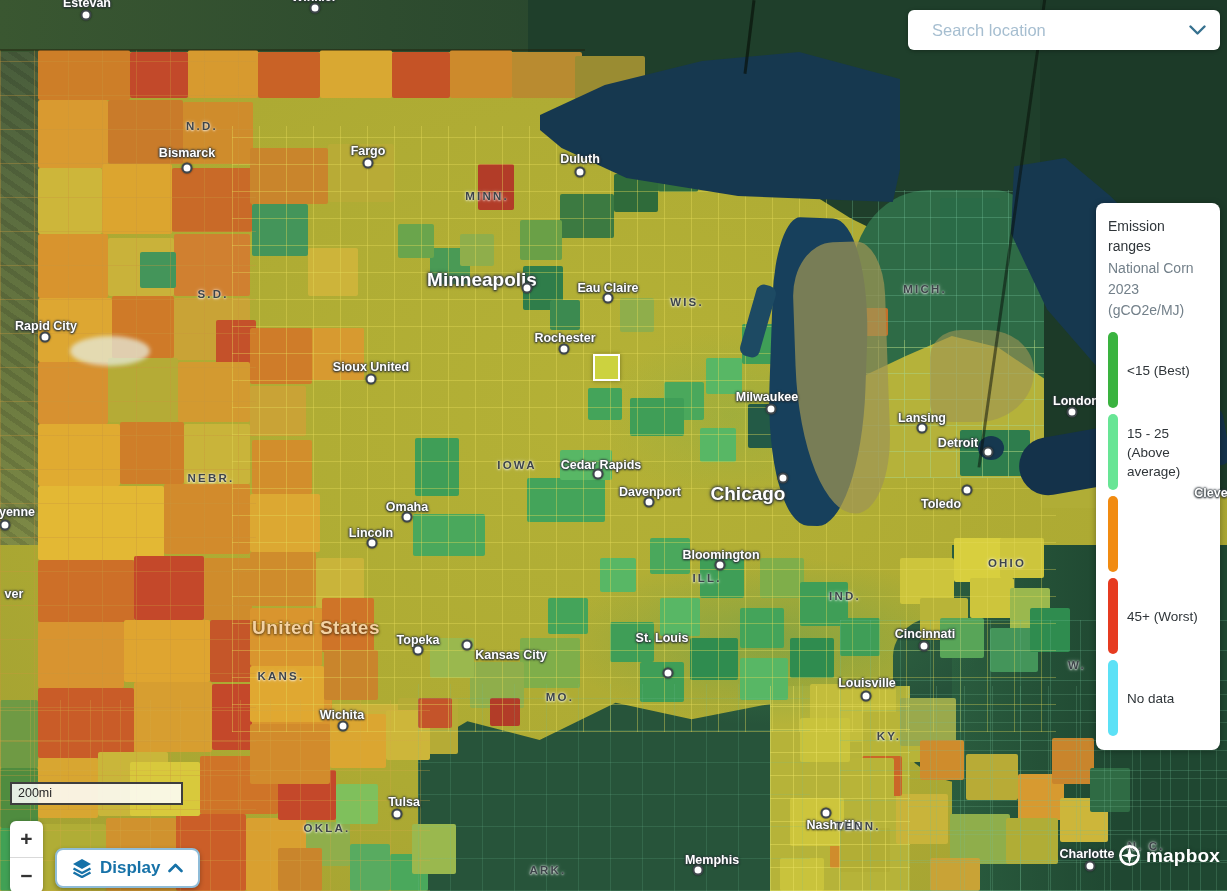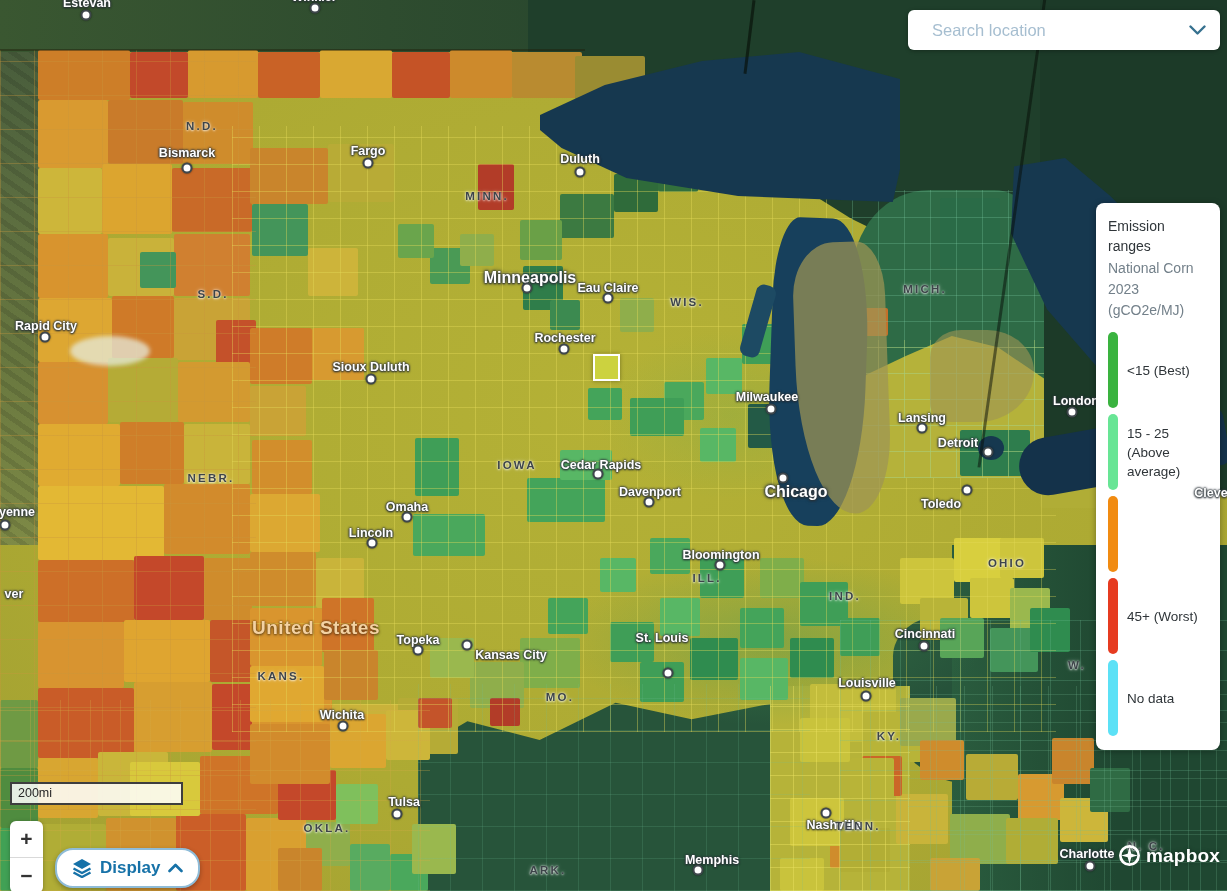--- a/index.html
+++ b/index.html
@@ -88,22 +88,22 @@
   #selected-county{left:593px;top:354px;width:27px;height:27px;background:#ccd23f;
     border:2.5px solid #fff;z-index:4;box-shadow:0 0 4px rgba(0,0,0,.35);box-sizing:border-box;}
 
   .patch{position:absolute;border-radius:2px;}
 
   
   #labels{left:0;top:0;width:100%;height:100%;}
   .map-label{position:absolute;transform:translateX(-50%);white-space:nowrap;z-index:5;}
   .map-label.city{font-size:12.5px;font-weight:700;color:#fff;
     text-shadow:0 0 2px #343c42,0 0 2px #343c42,0 0 3px #343c42,0 1px 2px rgba(20,25,30,.8);}
-  .map-label.city-lg{font-size:16px;font-weight:700;color:#fff;
-    text-shadow:0 0 2px #343c42,0 0 3px #343c42,0 0 4px #343c42,0 1px 2px rgba(20,25,30,.8);margin-left:48px;}
+  .map-label.city-lg{font-size:19px;font-weight:700;color:#fff;
+    text-shadow:0 0 2px #343c42,0 0 3px #343c42,0 0 4px #343c42,0 1px 2px rgba(20,25,30,.8);}
   .map-label.state{font-size:11.5px;font-weight:700;letter-spacing:2.2px;color:#3d4449;
     text-shadow:0 0 2px rgba(255,255,255,.78),0 0 4px rgba(255,255,255,.55),0 1px 2px rgba(255,255,255,.5);}
   .map-label.country{font-size:19px;font-weight:700;color:#f4d2a2;letter-spacing:.5px;
     text-shadow:0 0 2px rgba(90,60,20,.9),0 1px 3px rgba(60,40,15,.8);}
   .city-dot{position:absolute;width:7px;height:7px;border-radius:50%;background:#fff;
     border:2px solid #3f474c;transform:translate(-50%,-50%);z-index:5;box-shadow:0 0 2px rgba(0,0,0,.5);}
 
   
   #search-box{left:908px;top:10px;width:312px;height:40px;background:#fff;border-radius:6px;
     box-shadow:0 1px 4px rgba(0,0,0,.3);z-index:20;display:flex;align-items:center;
@@ -124,21 +124,21 @@
   #scale{left:10px;top:782px;width:173px;height:23px;background:rgba(255,255,255,.85);
     border:2px solid #3e3e3e;box-sizing:border-box;z-index:16;font-size:12.5px;color:#262626;
     line-height:19px;padding-left:6px;}
 
   #zoomctl{left:10px;top:821px;width:33px;height:72px;background:#fff;border-radius:6px;
     box-shadow:0 1px 4px rgba(0,0,0,.3);z-index:20;display:flex;flex-direction:column;overflow:hidden;}
   #zoomctl button{flex:1;border:0;background:transparent;font-size:21px;font-weight:700;color:#333;
     cursor:pointer;padding:0;line-height:1;font-family:"Liberation Sans",sans-serif;}
   #zoomctl .zdiv{height:1px;background:#d9d9d9;}
 
-  #display-btn{left:55px;top:848px;height:40px;background:#fff;border:2px solid #8fbcd8;border-radius:18px;
+  #display-btn{left:55px;top:848px;height:40px;background:#fff;border:2px solid #8fbcd8;border-radius:8px;
     box-shadow:0 2px 5px rgba(0,0,0,.3);z-index:20;display:flex;align-items:center;gap:8px;padding:0 15px;
     font-size:17px;font-weight:700;color:#1772a8;cursor:pointer;font-family:"Liberation Sans",sans-serif;}
 
   #logo{left:1116px;top:842px;z-index:22;display:flex;align-items:center;gap:3px;text-decoration:none;cursor:pointer;}
   #logo span{font-size:19px;font-weight:700;color:#fff;letter-spacing:.2px;text-shadow:0 0 4px rgba(0,0,0,.4);}
 
   #attr{right:0;bottom:0;height:17px;background:rgba(255,255,255,.55);z-index:21;display:flex;
     align-items:center;gap:5px;padding:0 3px 0 10px;font-size:11.5px;color:#3a3a3a;white-space:nowrap;}
   #attr a{color:#3a3a3a;text-decoration:none;}
   #attr .bold{font-weight:700;}
@@ -361,21 +361,21 @@
       <div class="map-label state" style="left: 687px; top: 296px;">WIS.</div>
       <div class="map-label state" style="left: 925px; top: 283px;">MICH.</div>
       <div class="map-label city-lg" style="left: 482px; top: 269px;">Minneapolis</div>
       <div class="city-dot" style="left: 527px; top: 288px;"></div>
       <div class="map-label city" style="left: 608px; top: 281px;">Eau Claire</div>
       <div class="city-dot" style="left: 608px; top: 298px;"></div>
       <div class="map-label city" style="left: 565px; top: 331px;">Rochester</div>
       <div class="city-dot" style="left: 564px; top: 349px;"></div>
       <div class="map-label city" style="left: 46px; top: 319px;">Rapid City</div>
       <div class="city-dot" style="left: 45px; top: 337px;"></div>
-      <div class="map-label city" style="left: 371px; top: 360px;">Sioux Duluth</div>
+      <div class="map-label city" style="left: 371px; top: 360px;">Sioux United</div>
       <div class="city-dot" style="left: 371px; top: 379px;"></div>
       <div class="map-label city" style="left: 767px; top: 390px;">Milwaukee</div>
       <div class="city-dot" style="left: 771px; top: 409px;"></div>
       <div class="map-label city" style="left: 922px; top: 411px;">Lansing</div>
       <div class="city-dot" style="left: 922px; top: 428px;"></div>
       <div class="map-label city" style="left: 958px; top: 436px;">Detroit</div>
       <div class="city-dot" style="left: 988px; top: 452px;"></div>
       <div class="map-label city" style="left: 1076px; top: 394px;">London</div>
       <div class="city-dot" style="left: 1072px; top: 412px;"></div>
       <div class="map-label city" style="left: 1211px; top: 486px; z-index: 12;">Cleve</div>

